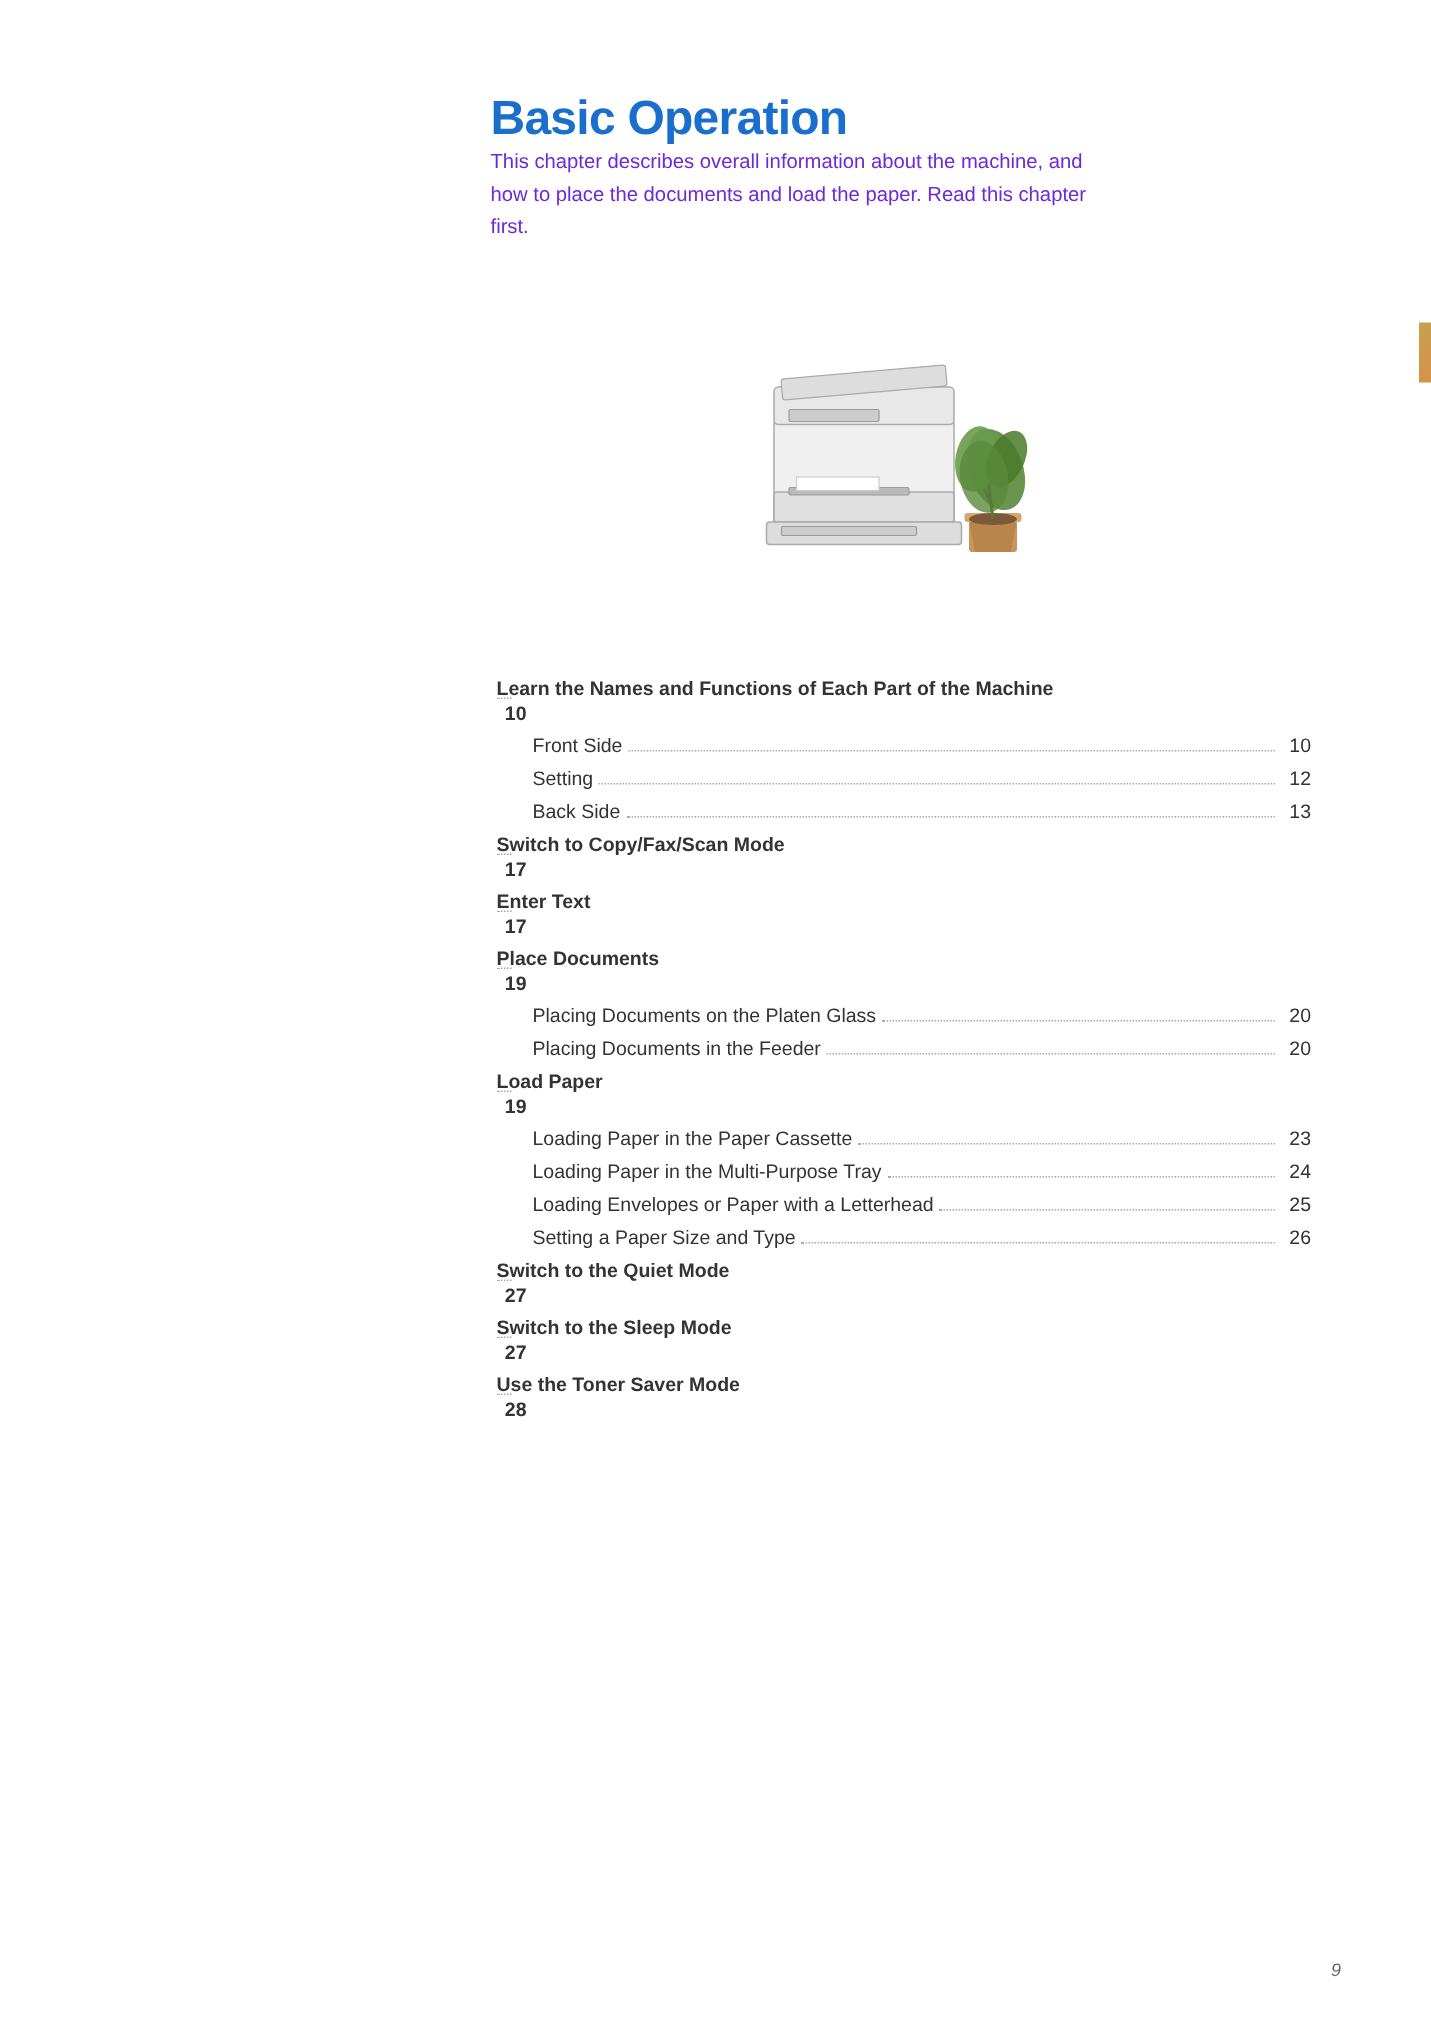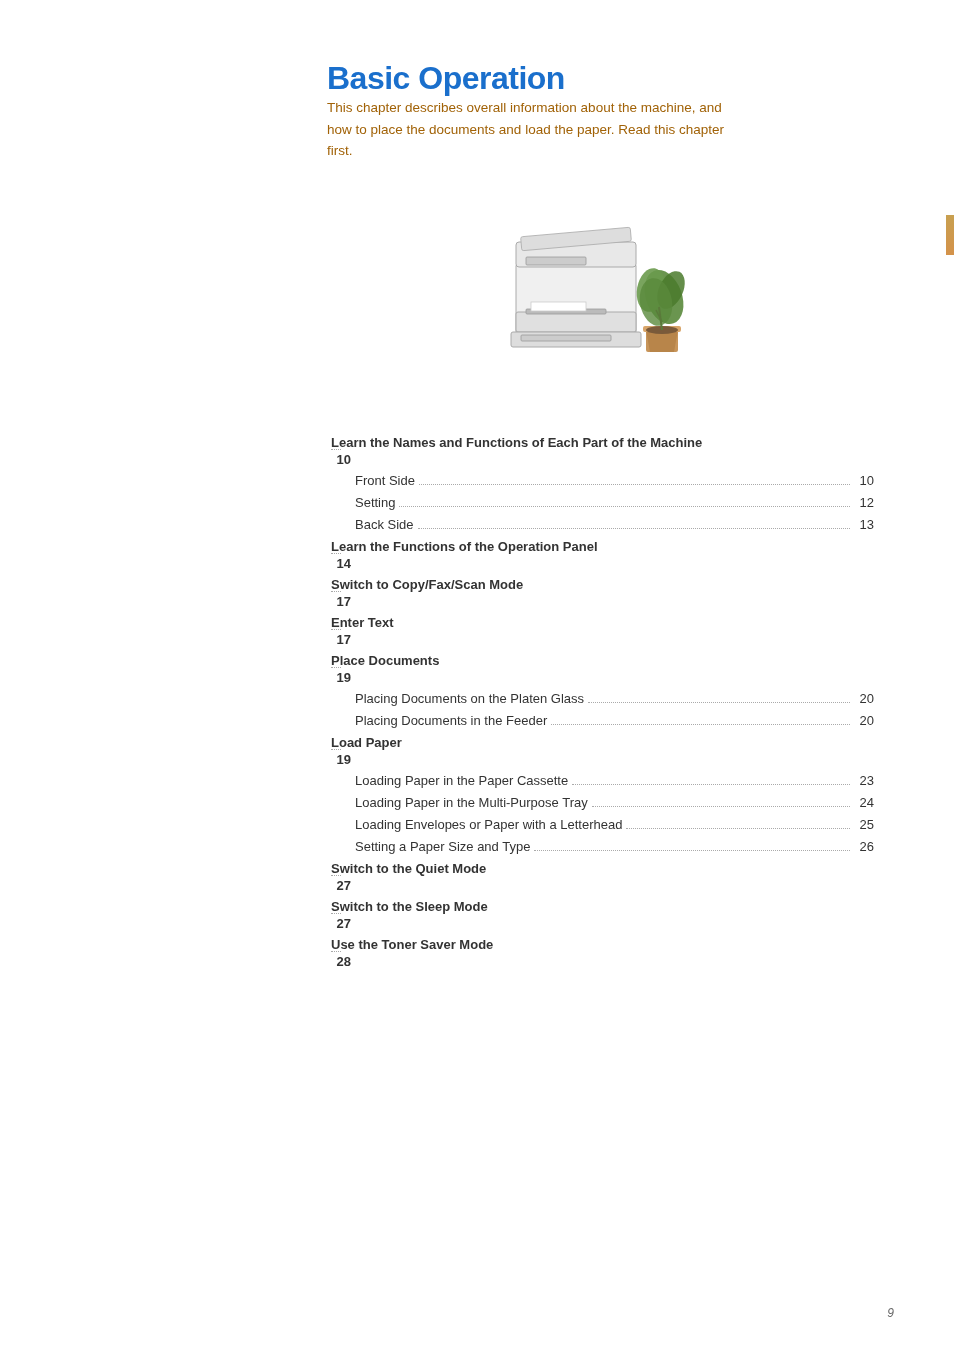--- a/index.html
+++ b/index.html
@@ -38,24 +38,24 @@
 
     .chapter-title {
       font-size: 32px;
       font-weight: 900;
       color: #1a6fcc;
       letter-spacing: -0.5px;
     }
 
     .chapter-description {
       font-size: 13.5px;
-      color: #a16207;
+      color: #6d28d9;
       line-height: 1.6;
       max-width: 420px;
-      margin-bottom: 40px;
+      margin-bottom: 56px;
     }
 
     .image-area {
       display: flex;
       justify-content: center;
       margin: 20px 0 50px 0;
     }
 
     
     .printer-illustration {
@@ -180,25 +180,20 @@
           <span class="toc-label">Setting</span>
           <span class="toc-dots"></span>
           <span class="toc-page">12</span>
         </div>
         <div class="toc-item sub-item">
           <span class="toc-label">Back Side</span>
           <span class="toc-dots"></span>
           <span class="toc-page">13</span>
         </div>
         <div class="toc-item bold-item">
-          <span class="toc-label">Learn the Functions of the Operation Panel</span>
-          <span class="toc-dots"></span>
-          <span class="toc-page">14</span>
-        </div>
-        <div class="toc-item bold-item">
           <span class="toc-label">Switch to Copy/Fax/Scan Mode</span>
           <span class="toc-dots"></span>
           <span class="toc-page">17</span>
         </div>
         <div class="toc-item bold-item">
           <span class="toc-label">Enter Text</span>
           <span class="toc-dots"></span>
           <span class="toc-page">17</span>
         </div>
         <div class="toc-item bold-item">

